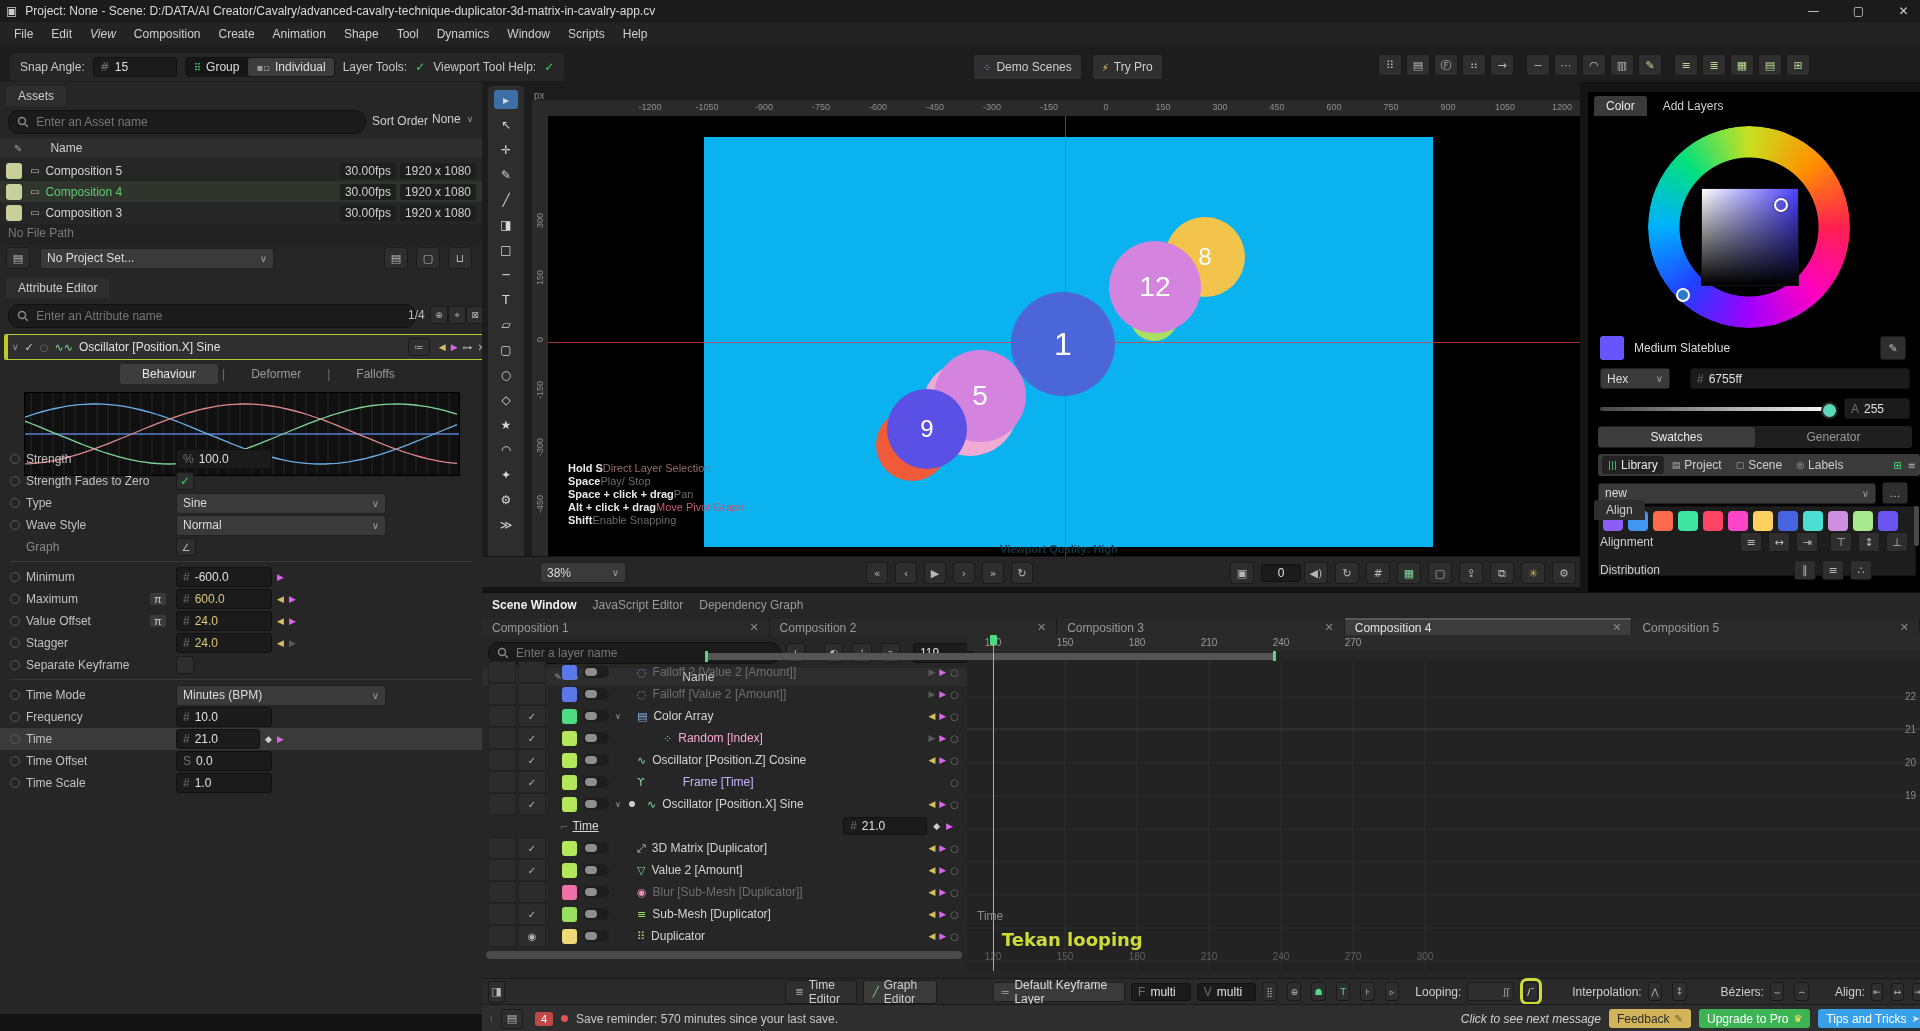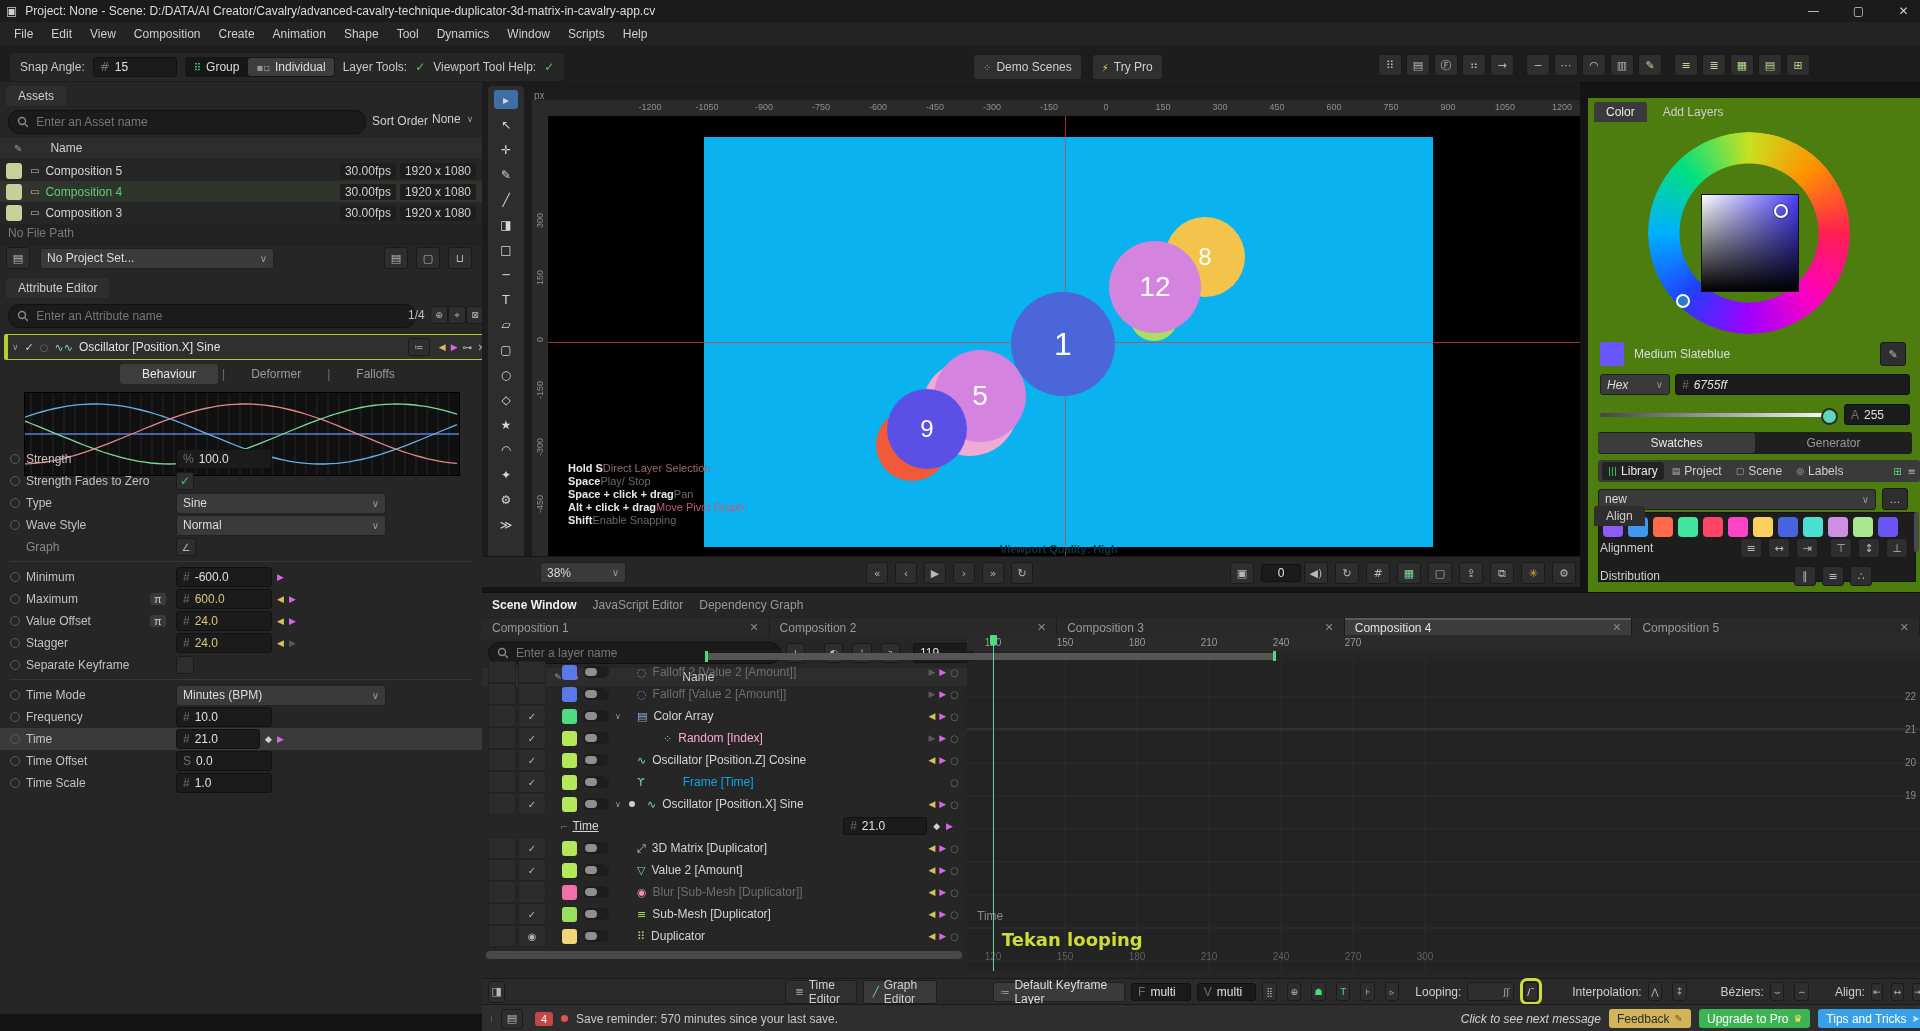--- a/index.html
+++ b/index.html
@@ -61,21 +61,21 @@
       <span style="color: rgb(220, 220, 220); font-size: 12px;">Project: None - Scene: D:/DATA/AI Creator/Cavalry/advanced-cavalry-technique-duplicator-3d-matrix-in-cavalry-app.cv</span>
       <div class="a row" style="right: 0px; top: 0px; height: 22px;">
         <span class="dj" style="width: 45px; text-align: center; color: rgb(207, 207, 207);">—</span>
         <span class="dj" style="width: 45px; text-align: center; color: rgb(207, 207, 207);">▢</span>
         <span class="dj" style="width: 45px; text-align: center; color: rgb(207, 207, 207);">✕</span>
       </div>
     </div>
     <div class="a row" style="left: 0px; top: 22px; width: 1920px; height: 23px; background: rgb(35, 35, 35); padding-left: 6px; gap: 2px;">
       <span style="padding: 3px 8px; color: rgb(207, 207, 207);">File</span>
       <span style="padding: 3px 8px; color: rgb(207, 207, 207);">Edit</span>
-      <span style="padding: 3px 8px; color: rgb(207, 207, 207);">View</span>
+      <span style="padding: 3px 8px; color: rgb(207, 207, 207); font-style: italic;">View</span>
       <span style="padding: 3px 8px; color: rgb(207, 207, 207);">Composition</span>
       <span style="padding: 3px 8px; color: rgb(207, 207, 207);">Create</span>
       <span style="padding: 3px 8px; color: rgb(207, 207, 207);">Animation</span>
       <span style="padding: 3px 8px; color: rgb(207, 207, 207);">Shape</span>
       <span style="padding: 3px 8px; color: rgb(207, 207, 207);">Tool</span>
       <span style="padding: 3px 8px; color: rgb(207, 207, 207);">Dynamics</span>
       <span style="padding: 3px 8px; color: rgb(207, 207, 207);">Window</span>
       <span style="padding: 3px 8px; color: rgb(207, 207, 207);">Scripts</span>
       <span style="padding: 3px 8px; color: rgb(207, 207, 207);">Help</span>
     </div>
@@ -525,35 +525,35 @@
           <span class="ibox" style="width: 22px;">#</span>
           <span class="ibox" style="width: 22px; color: rgb(127, 216, 154);">▦</span>
           <span class="ibox" style="width: 22px;">▢</span>
           <span class="ibox" style="width: 22px;">⇪</span>
           <span class="ibox" style="width: 22px;">⧉</span>
           <span class="ibox" style="width: 22px; color: rgb(210, 168, 76);">✳</span>
           <span class="ibox" style="width: 22px;">⚙</span>
         </div>
       </div>
     </div>
-    <div class="a panel" style="left: 1587px; top: 98px; width: 333px; height: 504px; background: #4d7c0f; border-left: 1px solid rgb(20, 20, 20);">
+    <div class="a panel" style="left: 1587px; top: 92px; width: 333px; height: 504px; background: #000000; border-left: 1px solid rgb(20, 20, 20);">
       <div class="row" style="padding: 4px 6px 0px; gap: 4px;">
         <div class="tab" style="background: rgb(58, 58, 58); color: rgb(232, 232, 232);">Color</div>
         <div class="tab" style="background: transparent;">Add Layers</div>
       </div>
       <div class="a" style="left: 60px; top: 34px; width: 202px; height: 202px; border-radius: 50%; background: conic-gradient(rgb(200, 224, 32), rgb(255, 144, 0), rgb(255, 32, 80), rgb(255, 0, 192), rgb(160, 0, 255), rgb(32, 64, 255), rgb(0, 176, 255), rgb(0, 224, 128), rgb(200, 224, 32)); mask: radial-gradient(circle, transparent 69px, rgb(0, 0, 0) 70px);"></div>
       <div class="a" style="left: 113px; top: 96px; width: 96px; height: 96px; background: linear-gradient(rgba(0, 0, 0, 0), rgb(0, 0, 0)), linear-gradient(to right, rgb(255, 255, 255), rgb(74, 64, 255)); border: 1px solid rgb(17, 17, 17);"></div>
       <div class="a" style="left: 186px; top: 106px; width: 10px; height: 10px; border: 2px solid rgb(255, 255, 255); border-radius: 50%; box-shadow: rgb(0, 0, 0) 0px 0px 2px;"></div>
       <div class="a" style="left: 88px; top: 196px; width: 10px; height: 10px; border: 2px solid rgb(255, 255, 255); border-radius: 50%; background: rgb(42, 122, 208);"></div>
       <div class="a row" style="left: 12px; top: 244px; width: 310px; gap: 10px;">
         <span class="swb" style="width: 24px; height: 24px; background: rgb(103, 85, 255);"></span>
         <span style="color: rgb(220, 220, 220);">Medium Slateblue</span>
         <span class="ibox" style="margin-left: auto; width: 24px; height: 22px;">✎</span>
       </div>
-      <div class="a row" style="left: 12px; top: 276px; width: 310px; gap: 5px; font-style: italic;">
+      <div class="a row" style="left: 12px; top: 276px; width: 310px; gap: 20px;">
         <div class="sel" style="width: 56px;">
           <span>Hex</span>
           <span class="car">∨</span>
         </div>
         <div class="inp" style="flex: 1 1 0%; height: 19px;">
           <span class="pfx">#</span>
           <span>6755ff</span>
         </div>
       </div>
       <div class="a row" style="left: 12px; top: 306px; width: 310px; gap: 8px;">
@@ -769,21 +769,21 @@
         </div>
         <div class="lrow" style="padding-left: 6px;">
           <span class="cell"></span>
           <span class="cell">
             <span class="dj" style="color: rgb(184, 184, 184); font-size: 10px;">✓</span>
           </span>
           <span class="swb" style="background: rgb(180, 232, 90); margin: 0px 6px 0px 14px;"></span>
           <span class="toggle" style="margin-right: 6px;"></span>
           <span class="dj" style="width: 14px; color: rgb(154, 154, 154); font-size: 8px; visibility: hidden;">∨</span>
           <span class="dj" style="margin-left: 8px; margin-right: 6px; font-size: 11px; color: rgb(127, 216, 154);">ϒ</span>
-          <span style="color: #0ea5e9; padding-left: 32px;">Frame [Time]</span>
+          <span style="color: #c4b5fd; padding-left: 32px;">Frame [Time]</span>
           <div class="row" style="margin-left: auto; margin-right: 8px; gap: 4px;">
             <span class="ring dj">○</span>
           </div>
         </div>
         <div class="lrow" style="padding-left: 6px;">
           <span class="cell"></span>
           <span class="cell">
             <span class="dj" style="color: rgb(184, 184, 184); font-size: 10px;">✓</span>
           </span>
           <span class="swb" style="background: rgb(180, 232, 90); margin: 0px 6px 0px 14px;"></span>

